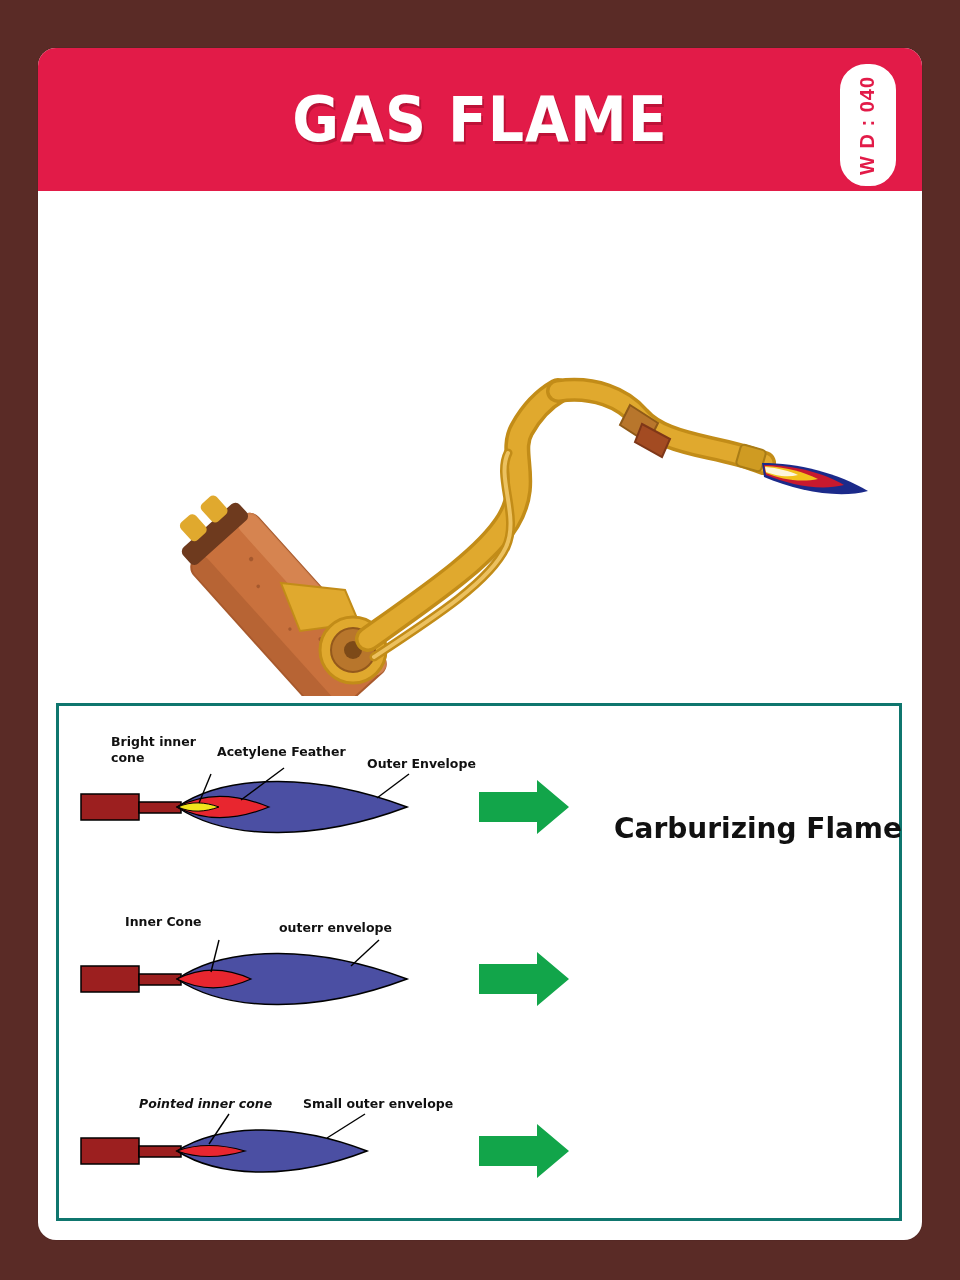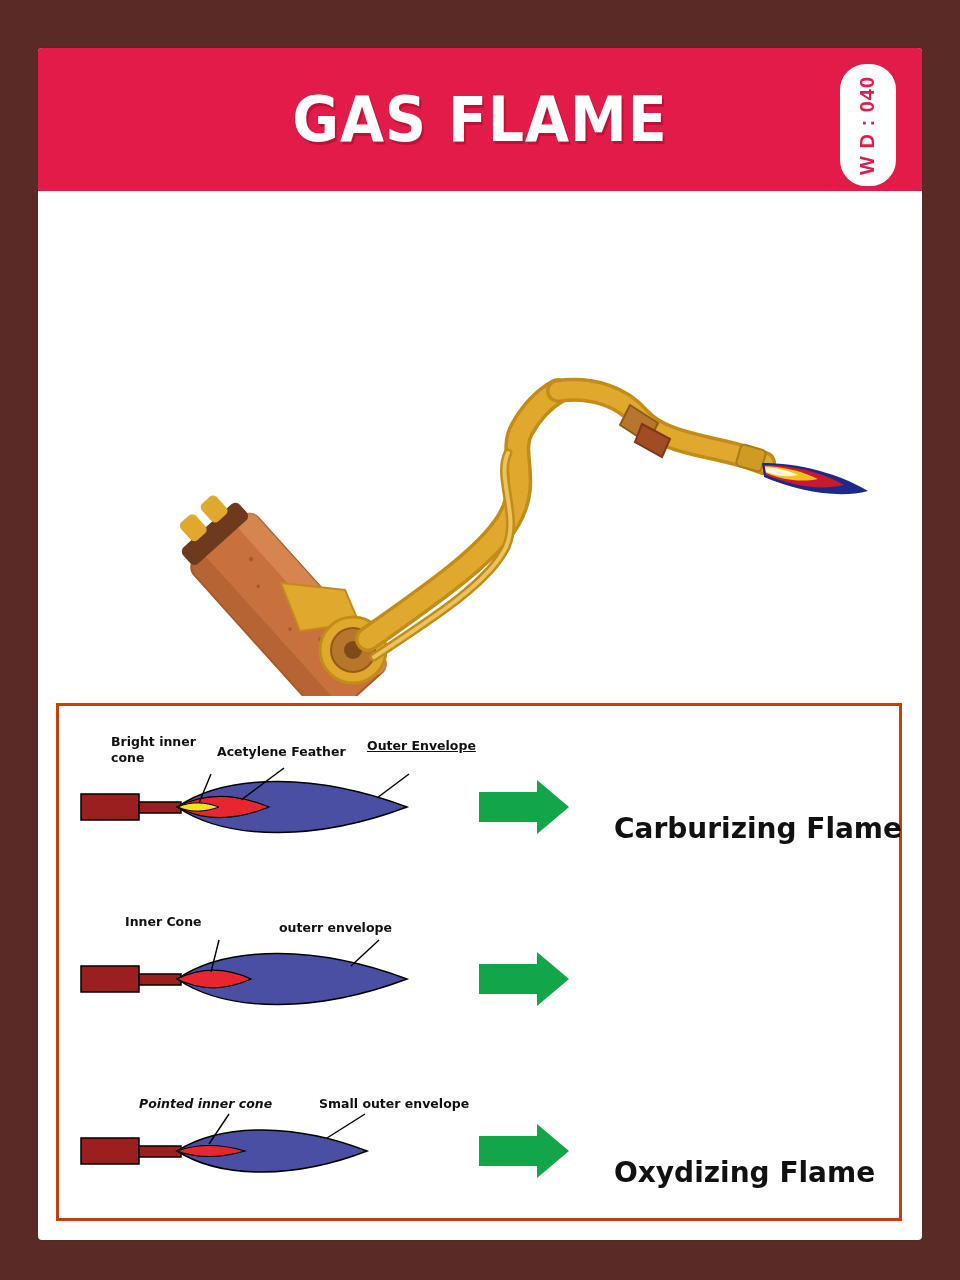--- a/index.html
+++ b/index.html
@@ -13,21 +13,21 @@
     font-family: "Liberation Sans", sans-serif;
     overflow: hidden;
   }
   .poster {
     position: absolute;
     left: 38px;
     top: 48px;
     width: 884px;
     height: 1192px;
     background: #ffffff;
-    border-radius: 4px;
+    border-radius: 18px;
     overflow: hidden;
     box-shadow: 0 0 0 1px rgba(0,0,0,0.05);
   }
   
   .header {
     position: relative;
     height: 143px;
     background: #e21b48;
     display: flex;
     align-items: center;
@@ -74,21 +74,21 @@
     left: 0;
     top: 0;
   }
   
   .flames-panel {
     position: absolute;
     left: 18px;
     top: 655px;
     width: 846px;
     height: 518px;
-    border: 3px solid #c2410c;
+    border: 3px solid #0f766e;
     background: #ffffff;
     box-sizing: border-box;
   }
   .flame-row {
     position: relative;
     height: 172px;
   }
   .flame-row svg {
     position: absolute;
     left: 0;
@@ -199,21 +199,21 @@
         <line x1="225" y1="62" x2="182" y2="94" stroke="#000" stroke-width="1.4"></line>
         <line x1="350" y1="68" x2="318" y2="92" stroke="#000" stroke-width="1.4"></line>
 
         <path d="M420,86 L478,86 L478,74 L510,101 L478,128 L478,116 L420,116 Z" fill="#12a54a"></path>
       </svg>
       <div class="callout" style="left:52px; top:28px;">
         <div>Bright inner</div>
         <div>cone</div>
       </div>
       <div class="callout" style="left:158px; top:38px;">Acetylene Feather</div>
-      <div class="callout" style="left:308px; top:32px;text-decoration:underline;">Outer Envelope</div>
+      <div class="callout" style="left:308px; top:50px;">Outer Envelope</div>
       <div class="flame-label">Carburizing Flame</div>
     </div>
 
     <div class="flame-row">
       <svg width="560" height="172" viewBox="0 0 560 172" xmlns="http://www.w3.org/2000/svg">
         <rect x="22" y="88" width="58" height="26" fill="#9c1f1f" stroke="#000" stroke-width="1.5"></rect>
         <rect x="80" y="96" width="42" height="11" fill="#9c1f1f" stroke="#000" stroke-width="1.5"></rect>
         <path d="M118,101 C170,66 260,68 348,101 C260,134 170,136 118,101 Z" fill="#4b4fa3" stroke="#000" stroke-width="1.5"></path>
         <path d="M118,101 C142,89 168,90 192,101 C168,112 142,113 118,101 Z" fill="#e8262f" stroke="#000" stroke-width="1.2"></path>
         <line x1="160" y1="62" x2="152" y2="94" stroke="#000" stroke-width="1.4"></line>
@@ -228,18 +228,17 @@
       <svg width="560" height="172" viewBox="0 0 560 172" xmlns="http://www.w3.org/2000/svg">
         <rect x="22" y="88" width="58" height="26" fill="#9c1f1f" stroke="#000" stroke-width="1.5"></rect>
         <rect x="80" y="96" width="42" height="11" fill="#9c1f1f" stroke="#000" stroke-width="1.5"></rect>
         <path d="M118,101 C164,72 238,74 308,101 C238,128 164,130 118,101 Z" fill="#4b4fa3" stroke="#000" stroke-width="1.5"></path>
         <path d="M118,101 C140,93 162,94 186,101 C162,108 140,109 118,101 Z" fill="#e8262f" stroke="#000" stroke-width="1.2"></path>
         <line x1="170" y1="64" x2="150" y2="94" stroke="#000" stroke-width="1.4"></line>
         <line x1="306" y1="64" x2="268" y2="88" stroke="#000" stroke-width="1.4"></line>
         <path d="M420,86 L478,86 L478,74 L510,101 L478,128 L478,116 L420,116 Z" fill="#12a54a"></path>
       </svg>
       <div class="callout" style="left:80px; top:46px;font-style:italic;">Pointed inner cone</div>
-      <div class="callout" style="left:260px; top:46px;">Small outer envelope</div>
-      <div class="flame-label">Oxydizing Flame</div>
+      <div class="callout" style="left:244px; top:46px;">Small outer envelope</div>
     </div>
 
   </div>
 </div>
 
 </body></html>

